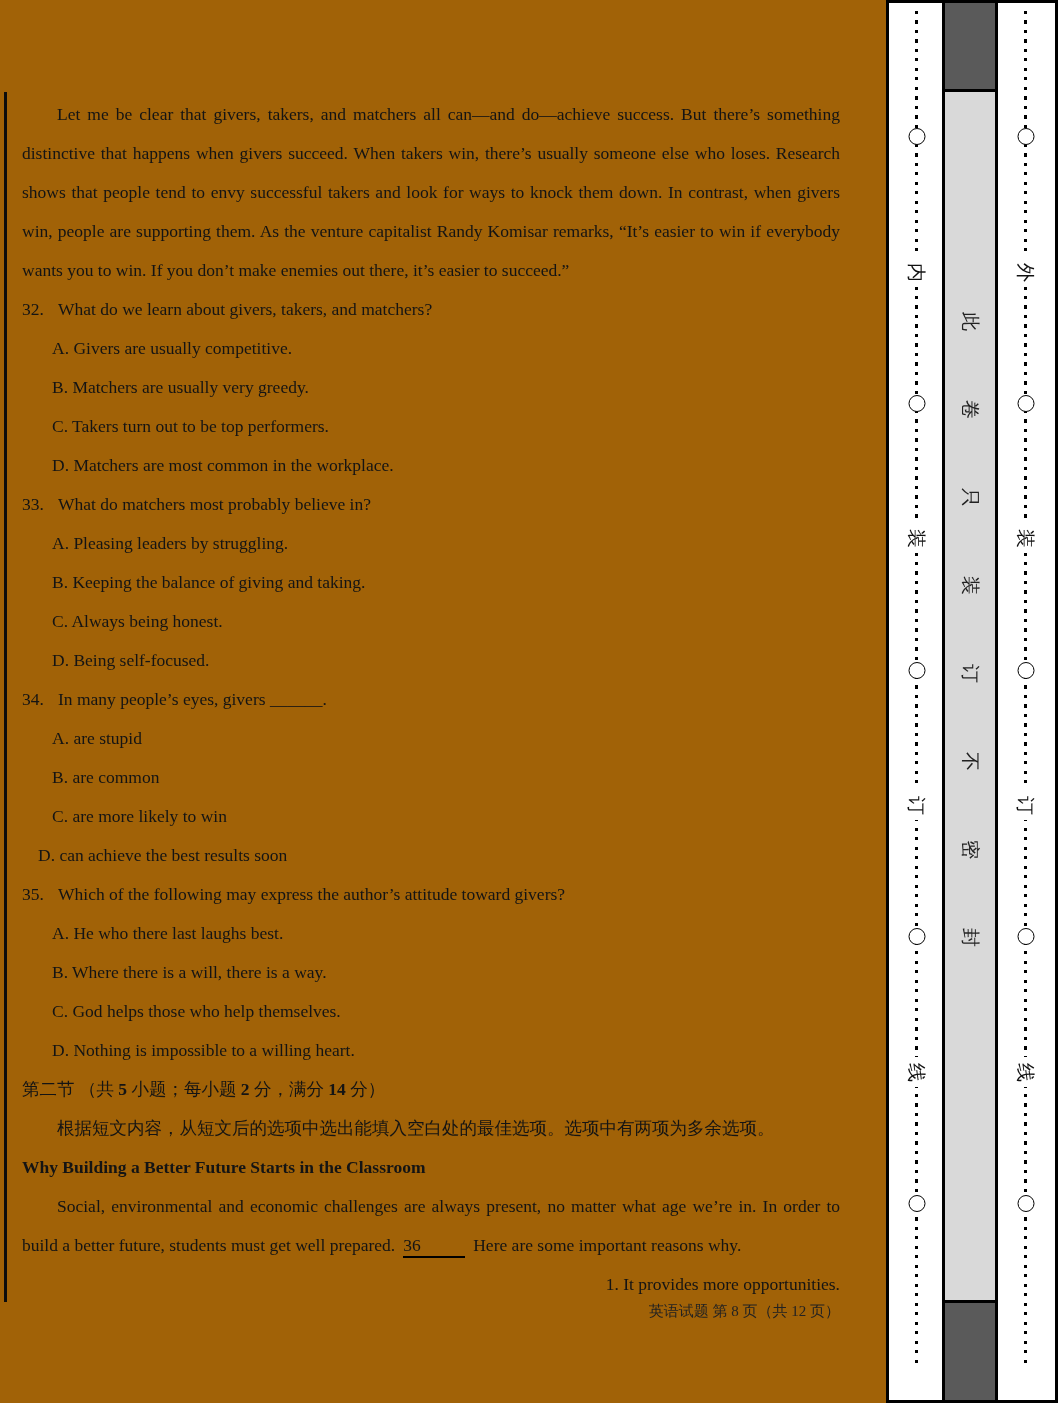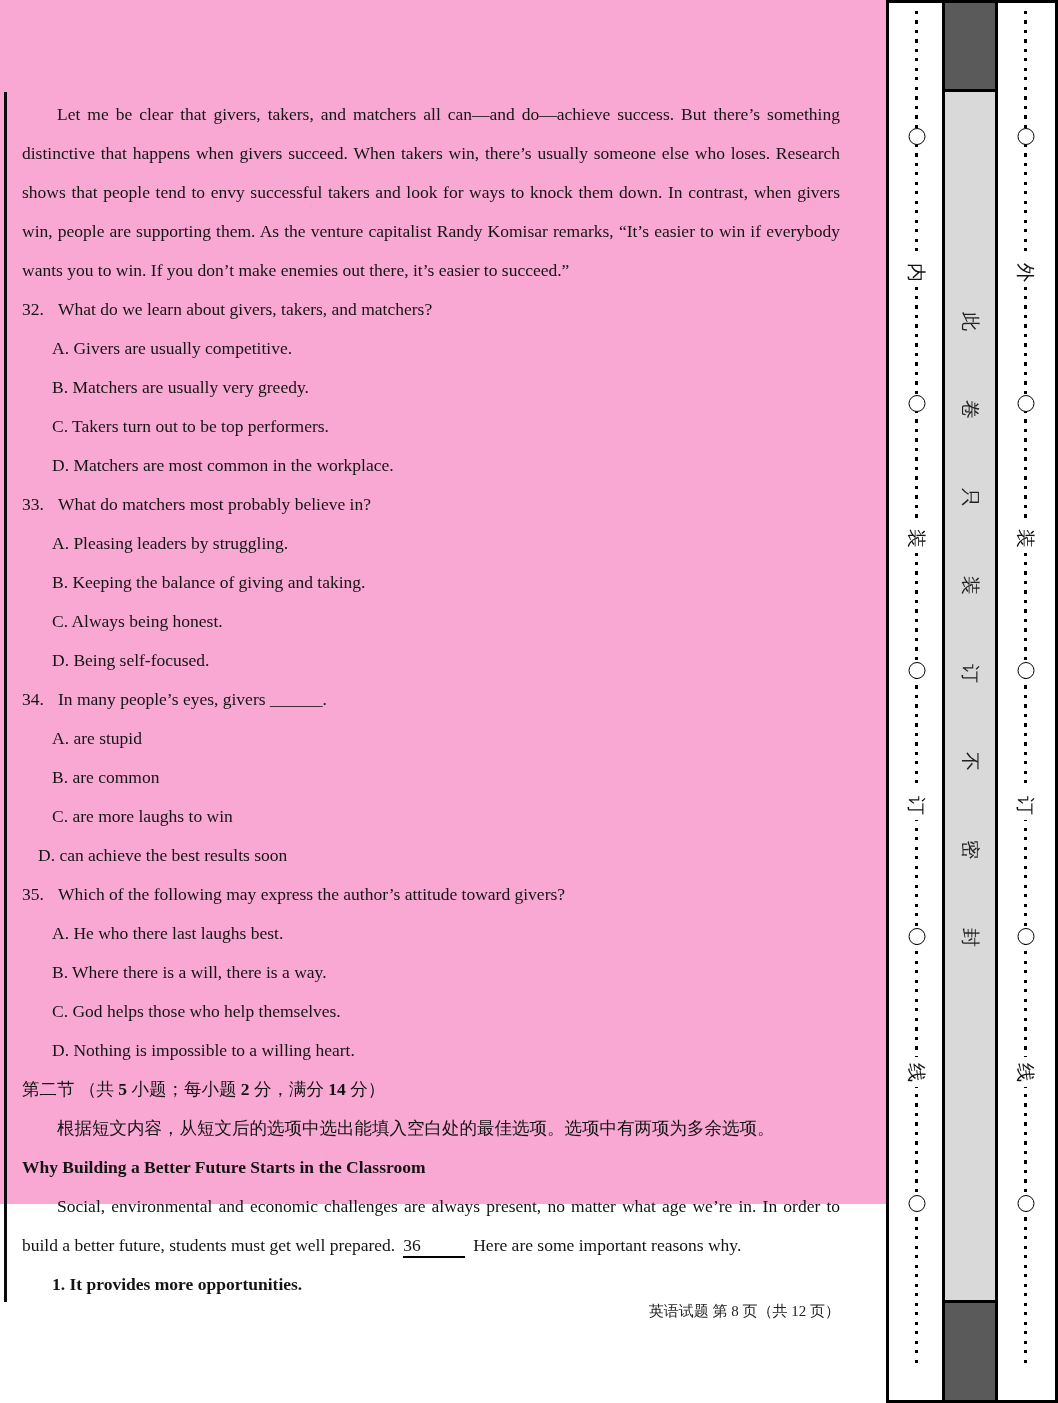--- a/index.html
+++ b/index.html
@@ -4,42 +4,42 @@
 <style>
   * { margin:0; padding:0; box-sizing:border-box; }
   html,body { background:#ffffff; }
   body {
     width:1058px; height:1403px; position:relative; overflow:hidden;
     font-family:"Liberation Serif","DejaVu Serif",serif;
     color:#1a1a1a;
   }
 
   
-  .content-area { position:absolute; left:0; top:0; width:886px; height:1204px; background:#f9a8d4; }
+  .content-area { position:absolute; left:0; top:0; width:886px; height:1403px; background:#a16207; }
   .left-rule { position:absolute; left:4px; top:92px; width:3px; height:1210px; background:#0c0c0c; }
 
   .text-col {
     position:absolute; left:22px; top:95px; width:818px;
     font-size:17.5px; line-height:39px; color:#141414;
   }
 
   .p-line { text-align:justify; text-align-last:justify; white-space:normal; }
   .p-line.last { text-align:left; text-align-last:left; }
   .p-line.first { text-indent:35px; }
 
   .q-stem-row { }
   .q-num { display:inline-block; width:36px; }
   .q-options .opt { padding-left:30px; }
   .q-options .opt.less-indent { padding-left:16px; }
 
   .cn-heading { }
   .cn-heading b { font-weight:bold; }
   .cn-instruction { text-indent:35px; }
   .passage-title { font-weight:bold; }
-  .bold-sub { padding-left:30px; font-weight:bold; }
+  .bold-sub { padding-left:30px; font-weight:normal;text-align:right; }
 
   .blank-36 {
     display:inline-block; min-width:62px; text-align:right;
     border-bottom:2px solid #000; line-height:22px; margin:0 8px;
   }
 
   .page-footer {
     position:absolute; left:22px; top:1298px; width:818px;
     text-align:right; font-size:15px; line-height:26px; color:#222;
   }
@@ -134,21 +134,21 @@
       </div>
     </div>
 
     <div>
       <div class="q-stem-row">
         <span class="q-num">34.</span><span>In many people’s eyes, givers ______.</span>
       </div>
       <div class="q-options">
         <div class="opt">A. are stupid</div>
         <div class="opt">B. are common</div>
-        <div class="opt">C. are more laughs to win</div>
+        <div class="opt">C. are more likely to win</div>
         <div class="opt less-indent">D. can achieve the best results soon</div>
       </div>
     </div>
 
     <div>
       <div class="q-stem-row">
         <span class="q-num">35.</span><span>Which of the following may express the author’s attitude toward givers?</span>
       </div>
       <div class="q-options">
         <div class="opt">A. He who there last laughs best.</div>

